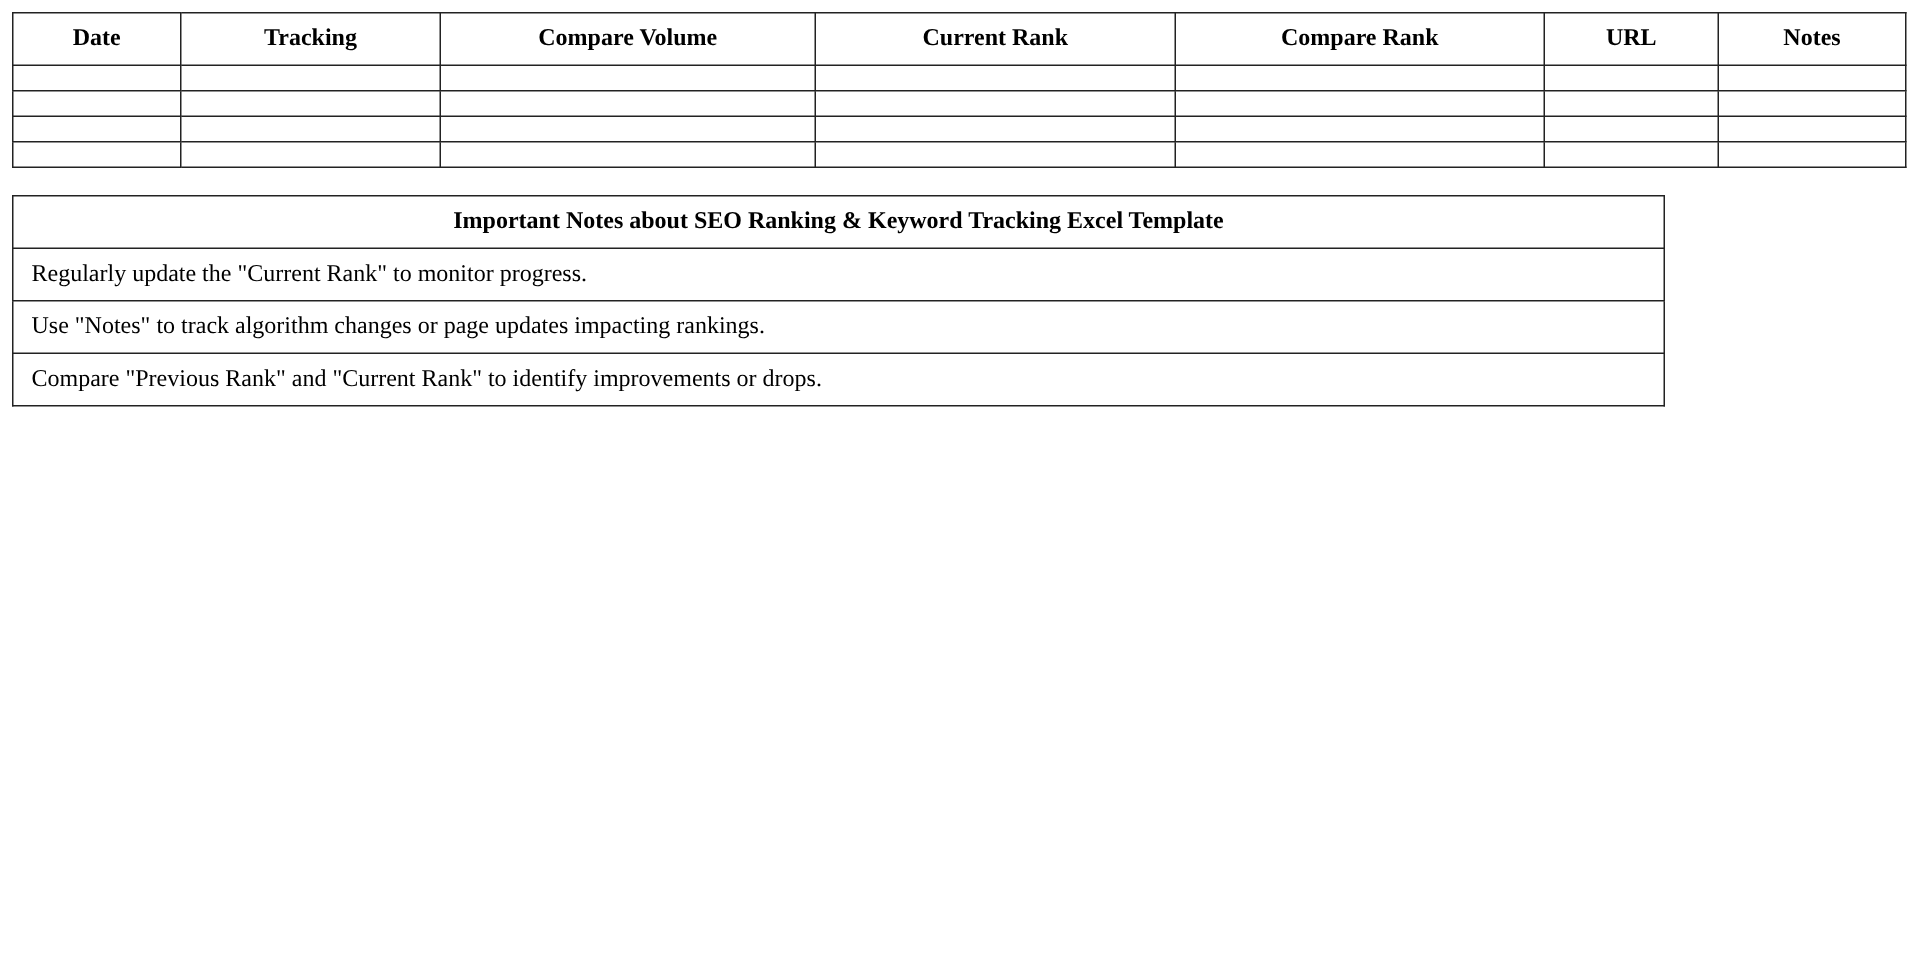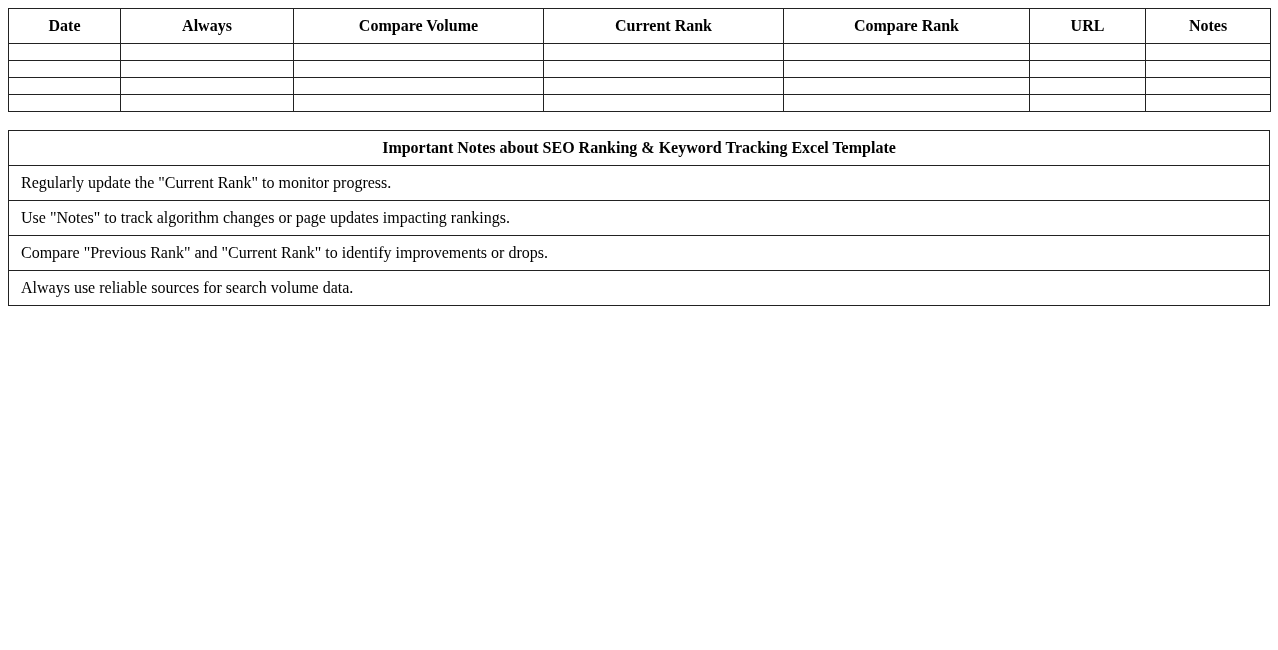--- a/index.html
+++ b/index.html
@@ -1,17 +1,17 @@
 <!DOCTYPE html>
 <html><head>
 <meta charset="utf-8">
 <style>
   html, body { margin: 0; padding: 0; background: #ffffff; }
   body { width: 1278px; height: 650px; position: relative; font-family: "Liberation Serif", serif; color: #000; }
-  table { border-collapse: collapse; position: absolute; left: 8px; width: 1262px; table-layout: fixed; }
+  table { border-collapse: collapse; position: absolute; left: 8px; width: 1102px; table-layout: fixed; }
   td, th { border: 1px solid #222; padding: 0; font-size: 16px; }
   #tracking { top: 8px; }
   #tracking th { height: 34px; font-weight: bold; text-align: center; }
   #tracking td { height: 16px; }
   #notes { top: 130px; }
   #notes th { height: 34px; font-weight: bold; text-align: center; }
   #notes td { height: 34px; padding-left: 12px; text-align: left; }
 </style>
 </head>
 <body>
@@ -22,21 +22,21 @@
       <col style="width:173px">
       <col style="width:250px">
       <col style="width:240px">
       <col style="width:246px">
       <col style="width:116px">
       <col style="width:125px">
   </colgroup>
   <thead>
     <tr>
       <th>Date</th>
-      <th>Always</th>
+      <th>Tracking</th>
       <th>Compare Volume</th>
       <th>Current Rank</th>
       <th>Compare Rank</th>
       <th>URL</th>
       <th>Notes</th>
     </tr>
   </thead>
   <tbody>
     <tr>
       <td></td>
@@ -86,17 +86,14 @@
   <tbody>
     <tr>
         <td>Regularly update the "Current Rank" to monitor progress.</td>
       </tr>
     <tr>
         <td>Use "Notes" to track algorithm changes or page updates impacting rankings.</td>
       </tr>
     <tr>
         <td>Compare "Previous Rank" and "Current Rank" to identify improvements or drops.</td>
       </tr>
-    <tr>
-        <td>Always use reliable sources for search volume data.</td>
-      </tr>
   </tbody>
 </table>
 
 </body></html>

